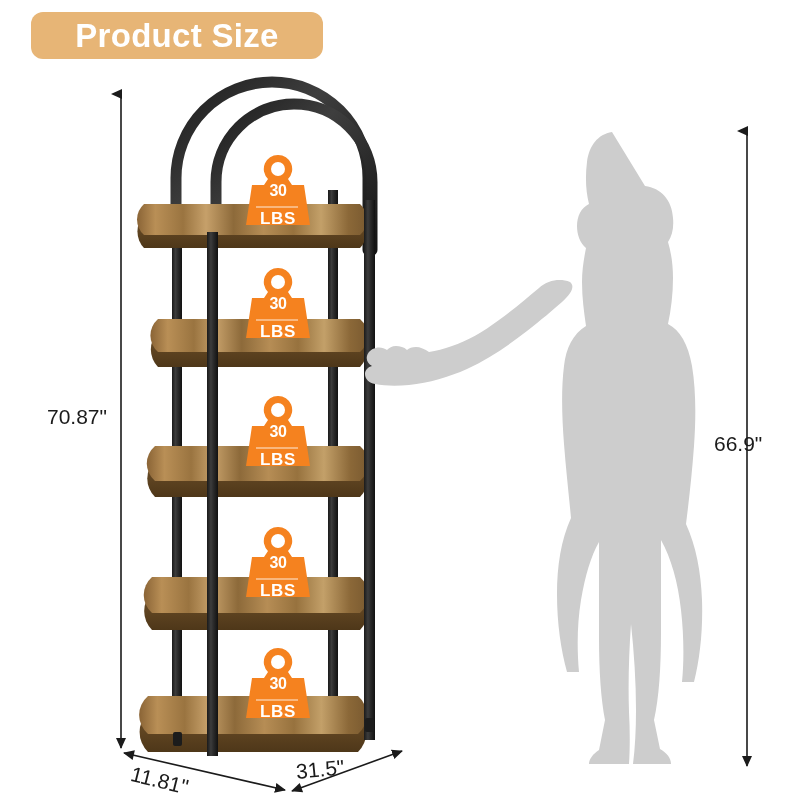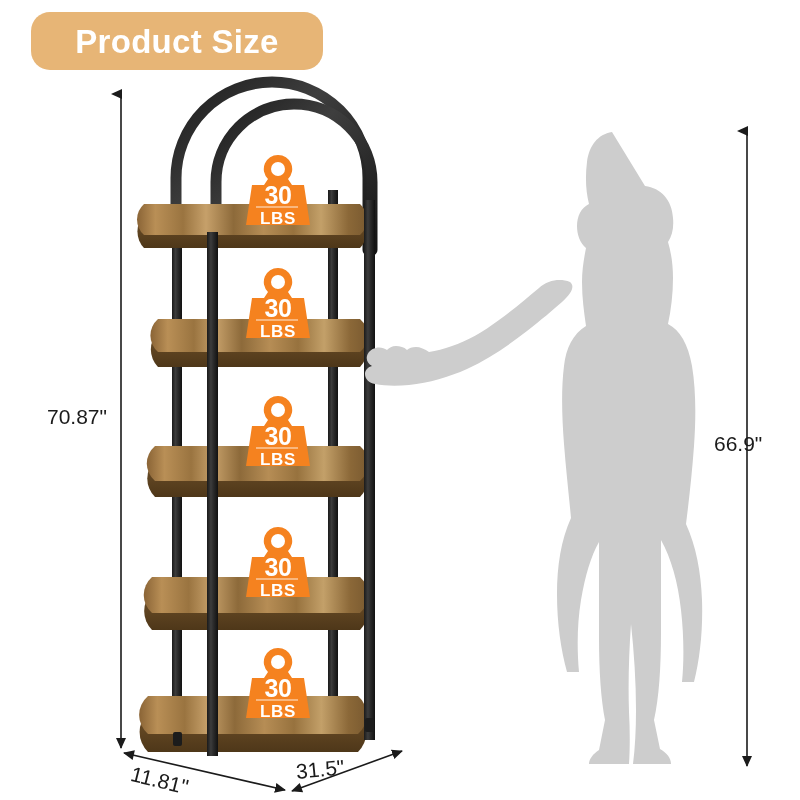--- a/index.html
+++ b/index.html
@@ -18,23 +18,23 @@
     background: #ffffff;
     overflow: hidden;
   }
 
   
   #header-badge {
     position: absolute;
     left: 31px;
     top: 12px;
     width: 292px;
-    height: 58px;
+    height: 47px;
     background: #e7b576;
-    border-radius: 19px;
+    border-radius: 12px;
     display: flex;
     align-items: center;
     justify-content: center;
   }
   #header-badge .title {
     color: #ffffff;
     font-size: 33px;
     font-weight: bold;
     letter-spacing: 0.3px;
     line-height: 1;
@@ -85,21 +85,21 @@
     width: 58px;
     height: 72px;
   }
   .weight-badge .num {
     position: absolute;
     left: 0;
     top: 28px;
     width: 58px;
     text-align: center;
     color: #ffffff;
-    font-size: 25px;
+    font-size: 16px;
     font-weight: bold;
     line-height: 1;
     letter-spacing: -0.5px;
   }
   .weight-badge .unit {
     position: absolute;
     left: 0;
     top: 55px;
     width: 58px;
     text-align: center;

